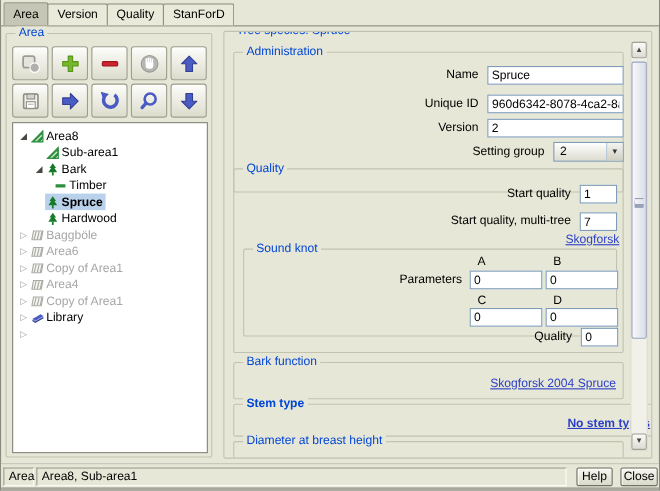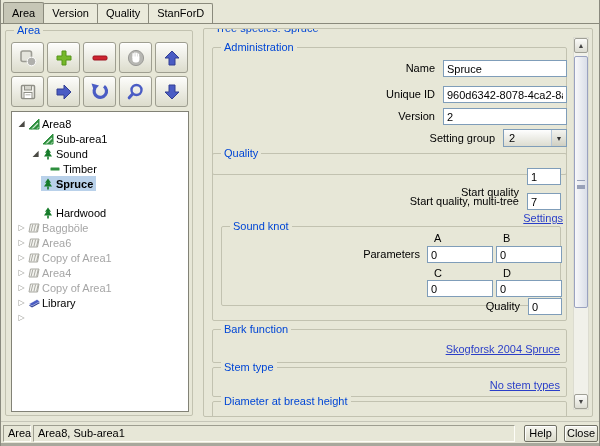--- a/index.html
+++ b/index.html
@@ -193,21 +193,21 @@
           <span class="core">
             <span class="ticon">
               <span class="icon">
                 <svg width="12" height="12" viewBox="0 0 12 12">
                   <polygon points="6,0.5 3,4.8 9,4.8" fill="#177c2a"></polygon>
                   <polygon points="6,2.5 2,8.5 10,8.5" fill="#177c2a"></polygon>
                   <rect x="5.2" y="8.5" width="1.6" height="3" fill="#177c2a"></rect>
                 </svg>
               </span>
             </span>
-            <span>Sound</span>
+            <span>Bark</span>
           </span>
         </div>
         <div class="trow" style="padding-left: 25px;">
           <span class="arrowg"></span>
           <span class="core">
             <span class="ticon">
               <span class="icon">
                 <svg width="12" height="12" viewBox="0 0 12 12">
                   <rect x="1.5" y="4.5" width="9" height="3" rx="0.5" fill="#2e8f3e"></rect>
                 </svg>
@@ -224,21 +224,21 @@
                 <svg width="12" height="12" viewBox="0 0 12 12">
                   <polygon points="6,0.5 3,4.8 9,4.8" fill="#177c2a"></polygon>
                   <polygon points="6,2.5 2,8.5 10,8.5" fill="#177c2a"></polygon>
                   <rect x="5.2" y="8.5" width="1.6" height="3" fill="#177c2a"></rect>
                 </svg>
               </span>
             </span>
             <span>Spruce</span>
           </span>
         </div>
-        <div class="trow" style="padding-left: 18px; margin-top: 14px;">
+        <div class="trow" style="padding-left: 18px;">
           <span class="arrowg"></span>
           <span class="core">
             <span class="ticon">
               <span class="icon">
                 <svg width="12" height="12" viewBox="0 0 12 12">
                   <polygon points="6,0.5 3,4.8 9,4.8" fill="#177c2a"></polygon>
                   <polygon points="6,2.5 2,8.5 10,8.5" fill="#177c2a"></polygon>
                   <rect x="5.2" y="8.5" width="1.6" height="3" fill="#177c2a"></rect>
                 </svg>
               </span>
@@ -369,25 +369,25 @@
       <input class="tb" style="left: 230px; top: 60px; width: 124px;" value="2">
       <div class="lbl" style="left:0;top:82px;width:282px;">Setting group</div>
       <div class="combo" style="left:290px;top:81px;width:64px;">
         <span class="cval">2</span>
         <span class="carrow">▼</span>
       </div>
     </div>
 
     <div class="gb" style="left:8px;top:124px;width:355px;height:168px;">
       <span class="gb-label">Quality</span>
-      <div class="lbl" style="left:0;top:14px;width:306px;margin-top:16px;">Start quality</div>
+      <div class="lbl" style="left:0;top:14px;width:306px;">Start quality</div>
       <input class="tb" style="left: 314px; top: 14px; width: 34px;" value="1">
       <div class="lbl" style="left:0;top:39px;width:306px;">Start quality, multi-tree</div>
       <input class="tb" style="left: 314px; top: 39px; width: 34px;" value="7">
-      <span class="link" style="right:3px;top:58px;">Settings</span>
+      <span class="link" style="right:3px;top:58px;">Skogforsk</span>
 
       <div class="gb" style="left:8px;top:72px;width:340px;height:80px;">
         <span class="gb-label">Sound knot</span>
         <div class="colhdr" style="left:212px;top:5px;">A</div>
         <div class="colhdr" style="left:281px;top:5px;">B</div>
         <div class="lbl" style="left:0;top:19px;width:198px;">Parameters</div>
         <input class="tb" style="left: 205px; top: 19px; width: 66px;" value="0">
         <input class="tb" style="left: 274px; top: 19px; width: 66px;" value="0">
         <div class="colhdr" style="left:212px;top:40px;">C</div>
         <div class="colhdr" style="left:281px;top:40px;">D</div>
@@ -396,21 +396,21 @@
         <div class="lbl" style="left:0;top:71px;width:298px;">Quality</div>
         <input class="tb" style="left: 306px; top: 71px; width: 34px;" value="0">
       </div>
     </div>
 
     <div class="gb" style="left:8px;top:300px;width:355px;height:34px;">
       <span class="gb-label">Bark function</span>
       <span class="link" style="right:6px;top:13px;text-decoration:underline;">Skogforsk 2004 Spruce</span>
     </div>
 
-    <div class="gb" style="left:8px;top:338px;width:355px;height:30px;">
+    <div class="gb" style="left:8px;top:338px;width:386px;height:30px;font-weight:bold;">
       <span class="gb-label">Stem type</span>
       <span class="link" style="right:6px;top:11px;">No stem types</span>
     </div>
 
     <div class="gb" style="left:8px;top:372px;width:355px;height:44px;">
       <span class="gb-label">Diameter at breast height</span>
       <input class="tb" style="left: 314px; top: 14px; width: 34px;">
     </div>
 
     <div class="sbar" style="right:3px;top:8px;bottom:6px;">

